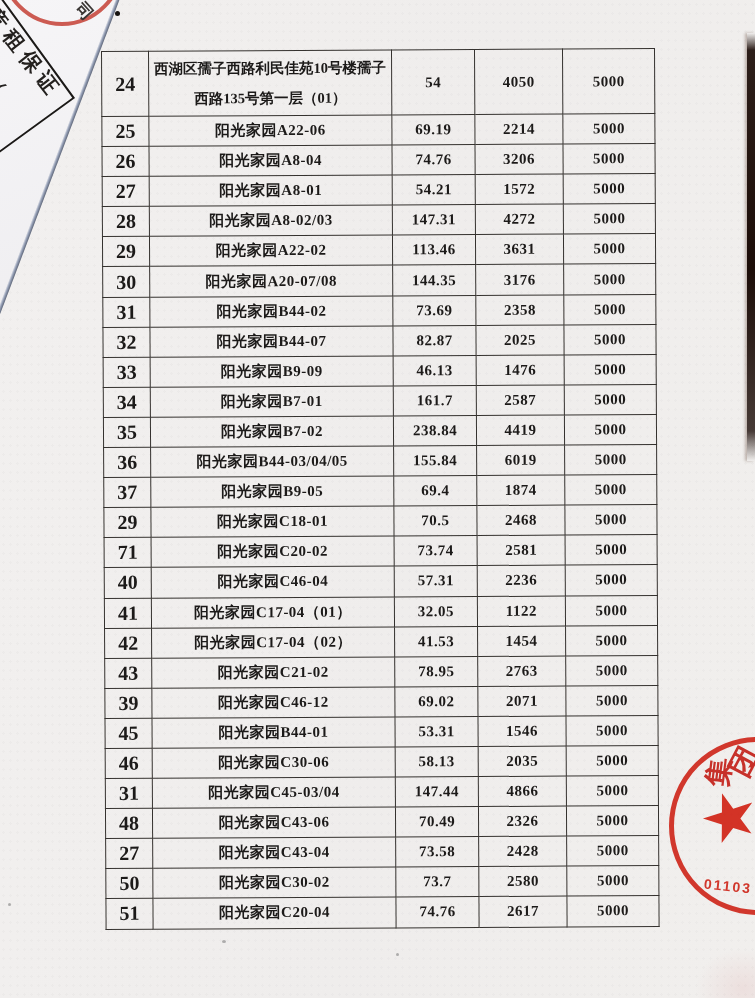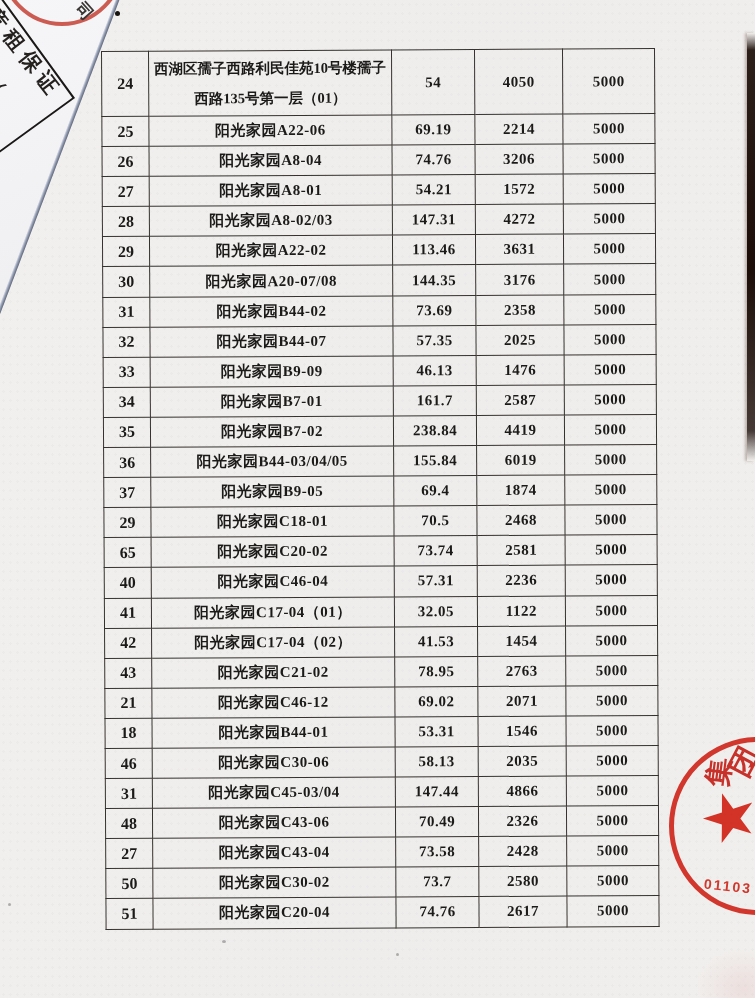--- a/index.html
+++ b/index.html
@@ -64,21 +64,21 @@
     position:absolute;left:101px;top:51px;
     border-collapse:collapse;table-layout:fixed;width:553px;
     transform:rotate(-0.3deg);transform-origin:0 0;
   }
   .sheet-table td{
     border:1.5px solid #35322f;text-align:center;vertical-align:middle;
     color:#1c1a19;font-weight:700;padding:0 2px;overflow:hidden;
   }
   .sheet-table tr{height:30.1px;}
   .sheet-table tr.row-tall{height:65px;}
-  td.col-no{font-size:16px;}
+  td.col-no{font-size:20px;}
   td.col-name{font-size:15px;letter-spacing:.5px;line-height:29px;}
   tr.row-tall td.col-name{font-size:14.5px;line-height:30px;letter-spacing:0;}
   td.col-area,td.col-amount,td.col-deposit{font-size:15px;letter-spacing:.5px;}
   
   .seal{position:absolute;left:660px;top:730px;width:95px;height:185px;opacity:.93;z-index:5;}
   .seal-ring{
     position:absolute;left:9px;top:7px;width:168px;height:168px;border-radius:50%;
     border:5px solid #cf2a1e;
   }
   .seal-char{position:absolute;color:#c4231c;font-weight:700;font-size:29px;font-family:"Liberation Sans","DejaVu Sans",sans-serif;}
@@ -176,21 +176,21 @@
         <tr>
           <td class="col-no">31</td>
           <td class="col-name">阳光家园B44-02</td>
           <td class="col-area">73.69</td>
           <td class="col-amount">2358</td>
           <td class="col-deposit">5000</td>
         </tr>
         <tr>
           <td class="col-no">32</td>
           <td class="col-name">阳光家园B44-07</td>
-          <td class="col-area">57.35</td>
+          <td class="col-area">82.87</td>
           <td class="col-amount">2025</td>
           <td class="col-deposit">5000</td>
         </tr>
         <tr>
           <td class="col-no">33</td>
           <td class="col-name">阳光家园B9-09</td>
           <td class="col-area">46.13</td>
           <td class="col-amount">1476</td>
           <td class="col-deposit">5000</td>
         </tr>
@@ -223,21 +223,21 @@
           <td class="col-deposit">5000</td>
         </tr>
         <tr>
           <td class="col-no">29</td>
           <td class="col-name">阳光家园C18-01</td>
           <td class="col-area">70.5</td>
           <td class="col-amount">2468</td>
           <td class="col-deposit">5000</td>
         </tr>
         <tr>
-          <td class="col-no">65</td>
+          <td class="col-no">71</td>
           <td class="col-name">阳光家园C20-02</td>
           <td class="col-area">73.74</td>
           <td class="col-amount">2581</td>
           <td class="col-deposit">5000</td>
         </tr>
         <tr>
           <td class="col-no">40</td>
           <td class="col-name">阳光家园C46-04</td>
           <td class="col-area">57.31</td>
           <td class="col-amount">2236</td>
@@ -258,28 +258,28 @@
           <td class="col-deposit">5000</td>
         </tr>
         <tr>
           <td class="col-no">43</td>
           <td class="col-name">阳光家园C21-02</td>
           <td class="col-area">78.95</td>
           <td class="col-amount">2763</td>
           <td class="col-deposit">5000</td>
         </tr>
         <tr>
-          <td class="col-no">21</td>
+          <td class="col-no">39</td>
           <td class="col-name">阳光家园C46-12</td>
           <td class="col-area">69.02</td>
           <td class="col-amount">2071</td>
           <td class="col-deposit">5000</td>
         </tr>
         <tr>
-          <td class="col-no">18</td>
+          <td class="col-no">45</td>
           <td class="col-name">阳光家园B44-01</td>
           <td class="col-area">53.31</td>
           <td class="col-amount">1546</td>
           <td class="col-deposit">5000</td>
         </tr>
         <tr>
           <td class="col-no">46</td>
           <td class="col-name">阳光家园C30-06</td>
           <td class="col-area">58.13</td>
           <td class="col-amount">2035</td>

